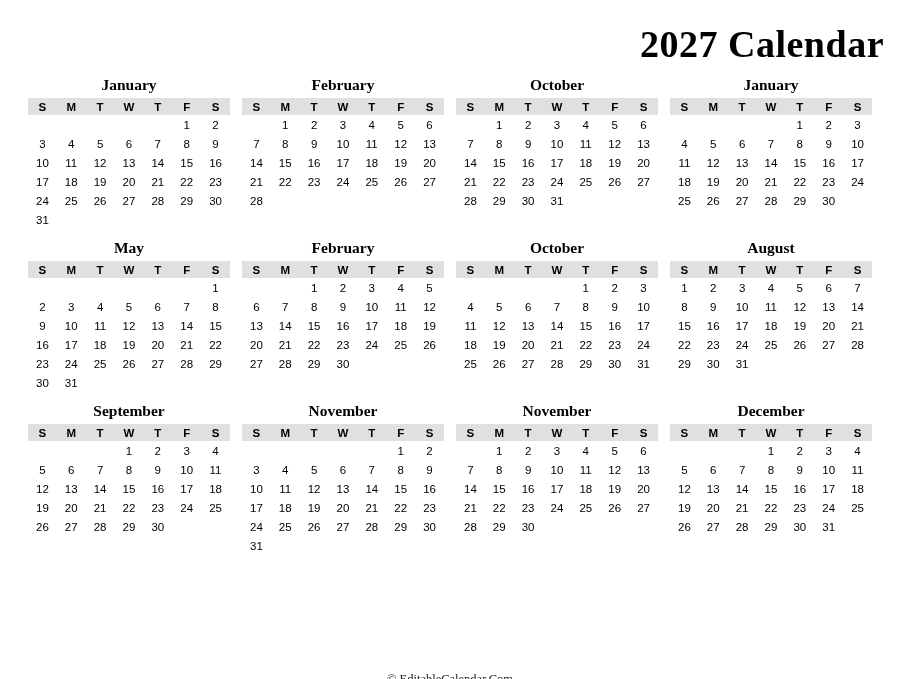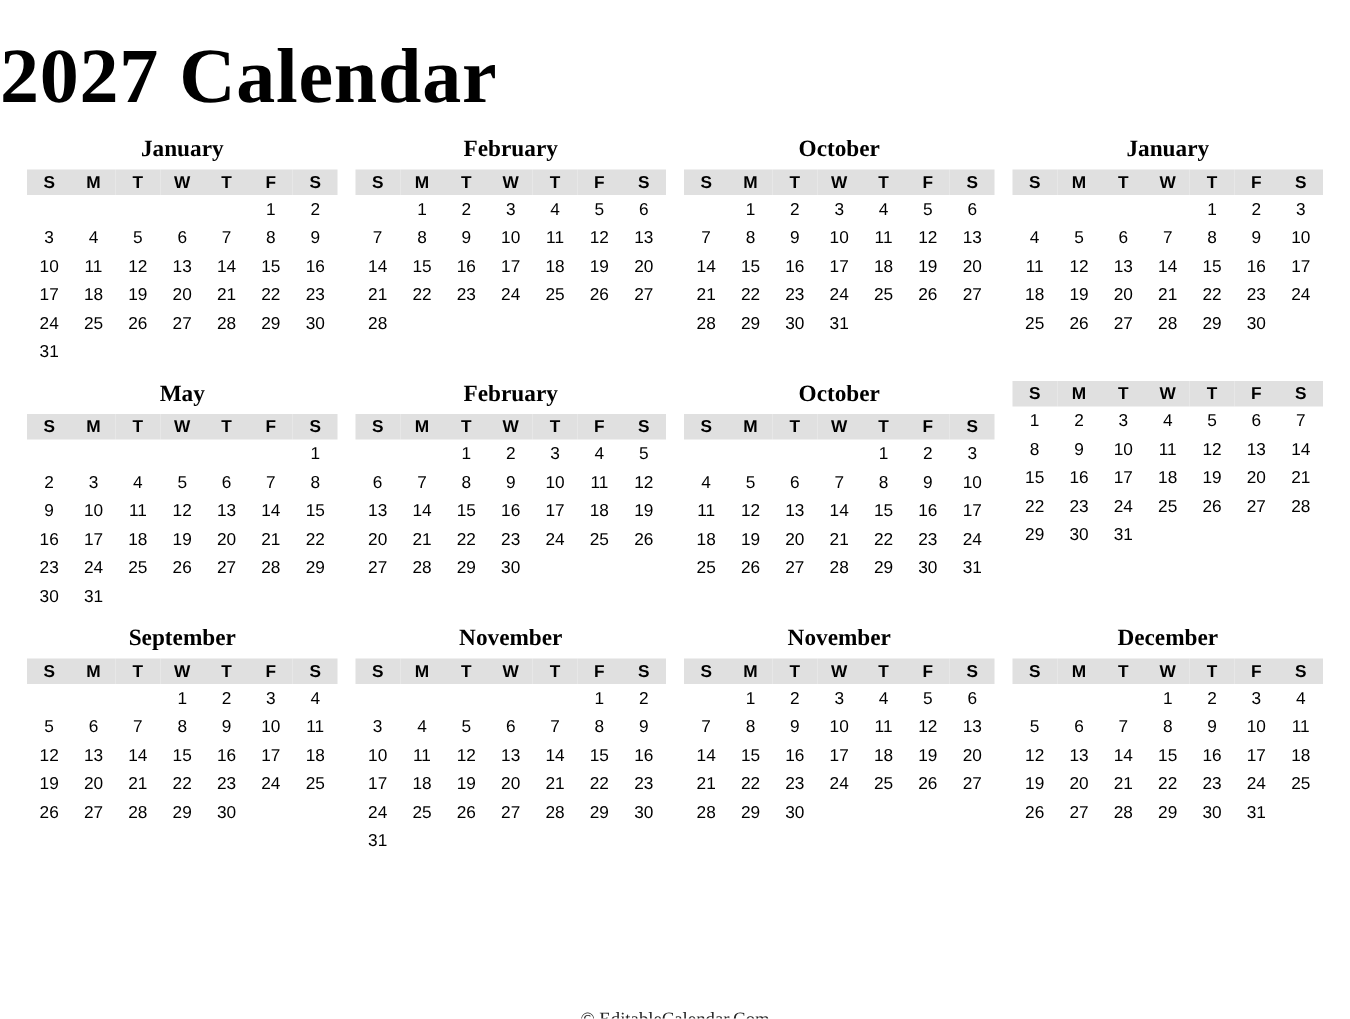--- a/index.html
+++ b/index.html
@@ -15,33 +15,33 @@
     overflow: hidden;
   }
   .page {
     width: 900px;
     height: 679px;
     position: relative;
     box-sizing: border-box;
     padding: 0;
   }
   .title {
-    text-align: left;
-    font-size: 52px;
+    text-align: right;
+    font-size: 38px;
     font-weight: bold;
     letter-spacing: 0.5px;
-    margin: 22px 0 10px 0;
+    margin: 22px 16px 10px 0;
     font-family: "Liberation Serif", serif;
   }
   .grid {
     display: grid;
     grid-template-columns: repeat(4, 1fr);
     column-gap: 12px;
     row-gap: 10px;
-    padding: 0 18px;
+    padding: 0 28px;
     box-sizing: border-box;
   }
   .month {
     width: 100%;
   }
   .month-name {
     text-align: center;
     font-size: 15.5px;
     font-weight: bold;
     font-family: "Liberation Serif", serif;
@@ -547,20 +547,21 @@
               <td class="">27</td>
               <td class="">28</td>
               <td class="">29</td>
               <td class="">30</td>
               <td class="weekend">31</td>
             </tr>
           </tbody>
         </table>
       </div>
       <div class="month">
+        <div class="month-name">August</div>
         <table class="cal">
           <thead>
             <tr>
               <th>S</th>
               <th>M</th>
               <th>T</th>
               <th>W</th>
               <th>T</th>
               <th>F</th>
               <th>S</th>

